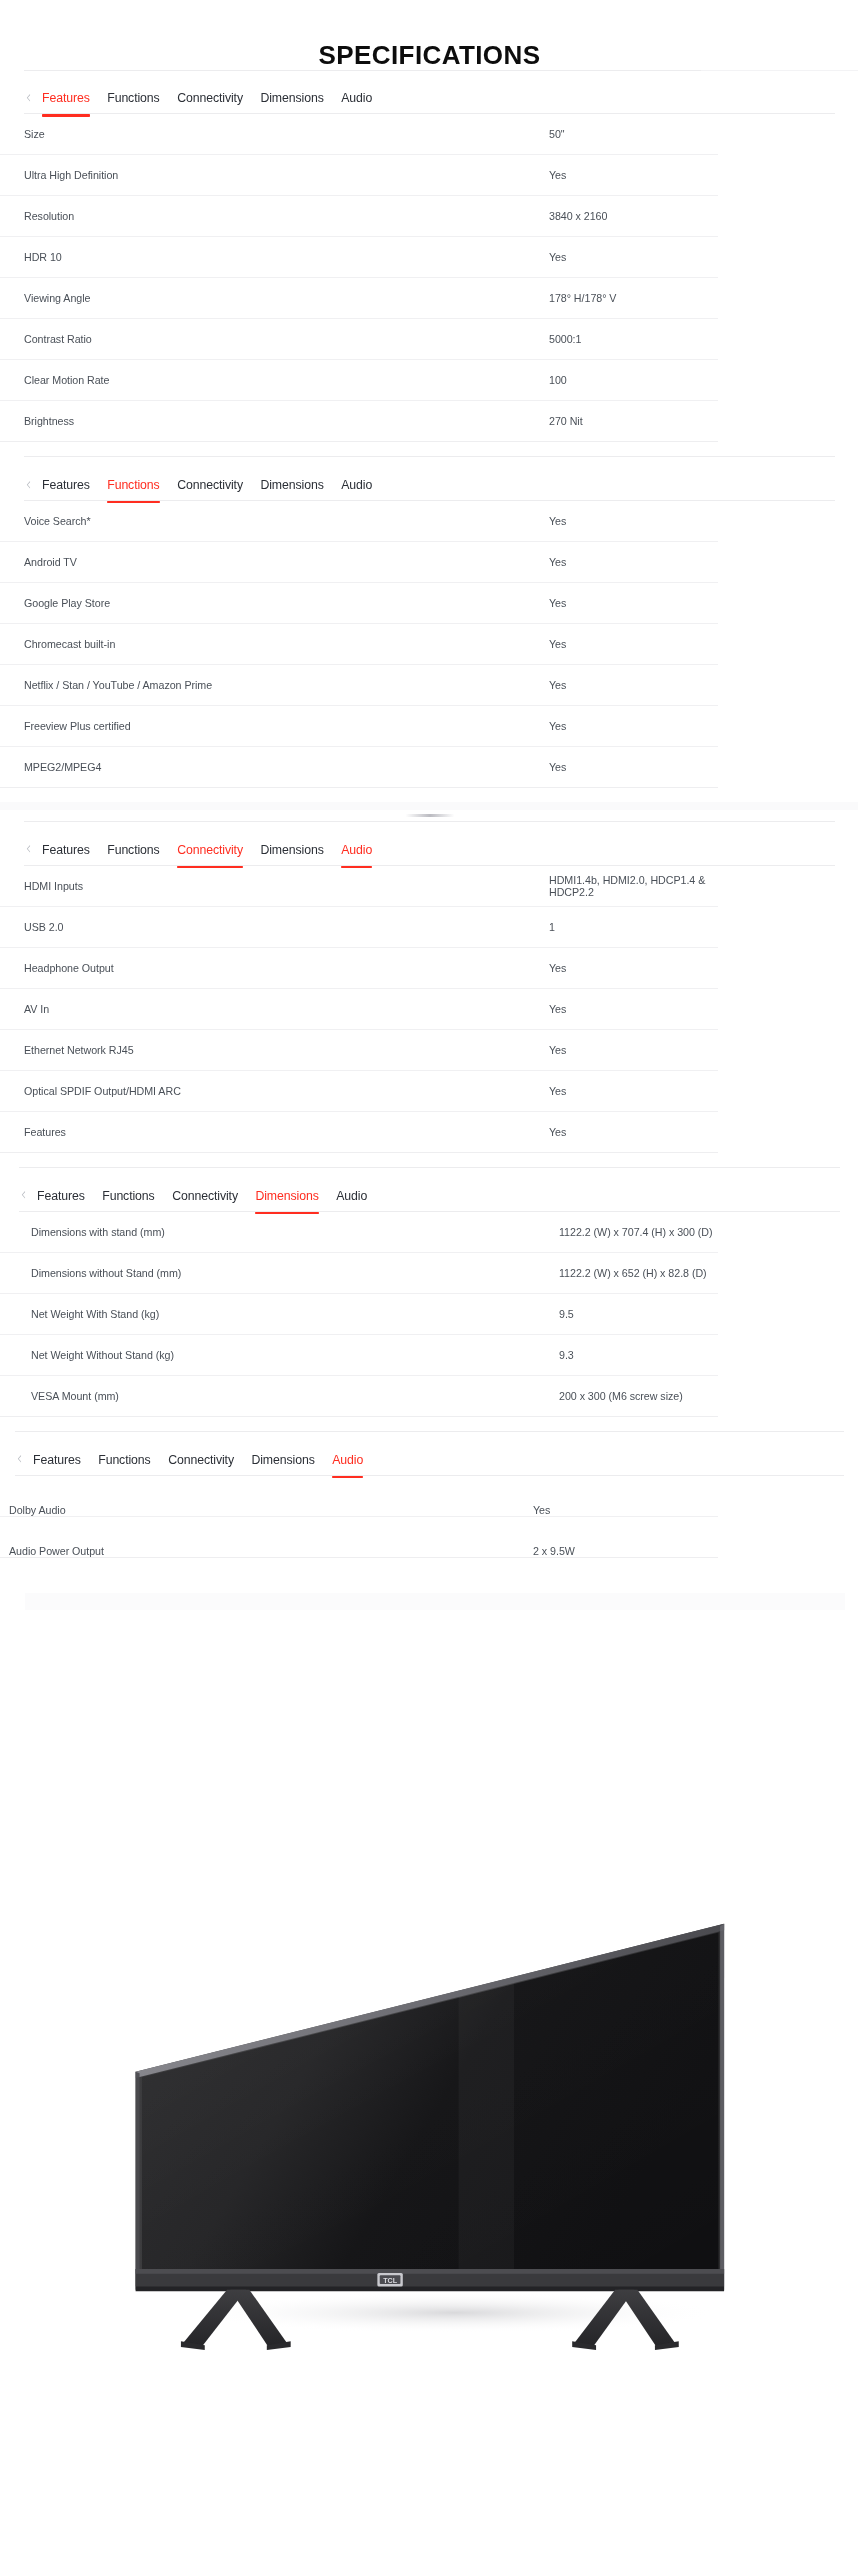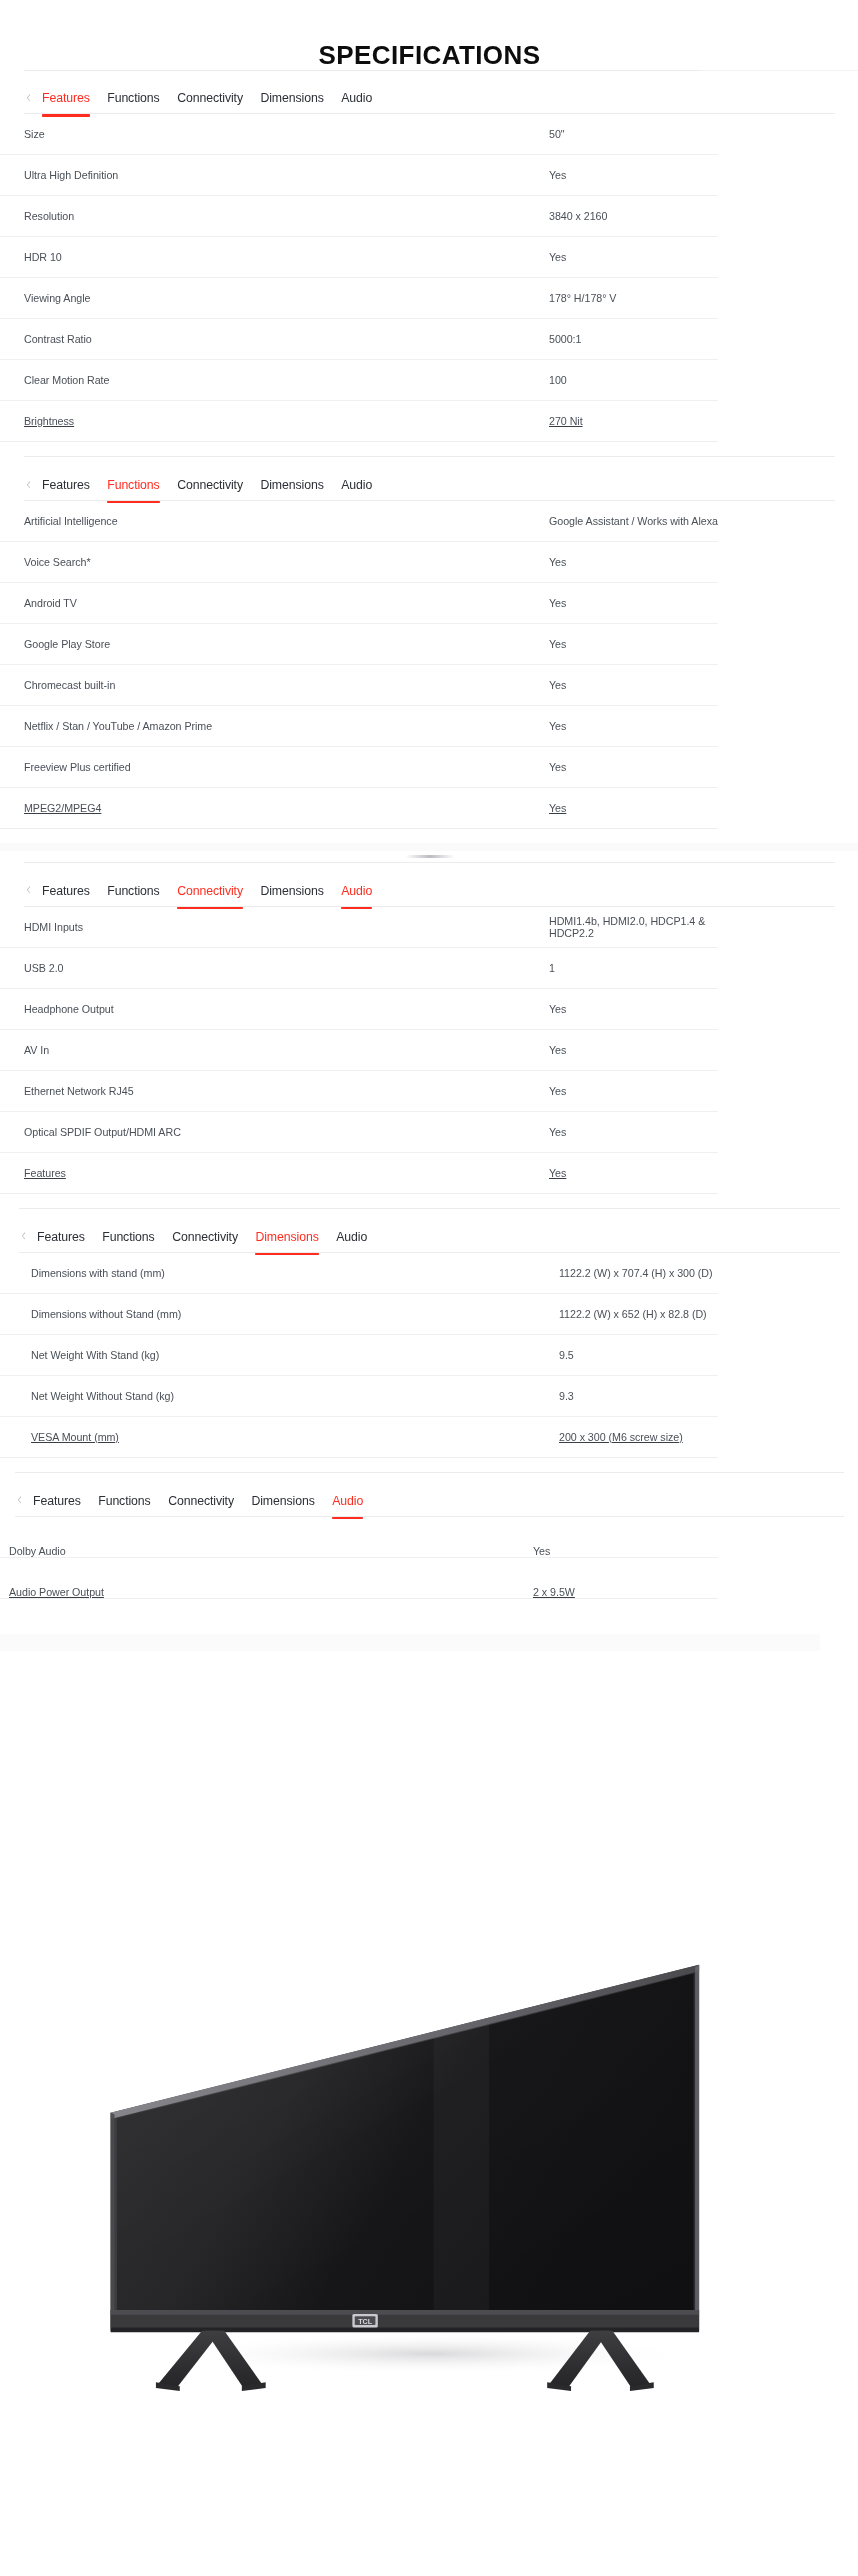--- a/index.html
+++ b/index.html
@@ -115,21 +115,21 @@
 
   .spec-row {
     display: flex;
     align-items: center;
     height: 41px;
     padding: 0 0 0 24px;
     border-bottom: 0.8px solid #f0f0f2;
     font-size: 10.7px;
     letter-spacing: -0.04px;
   }
-  .spec-row:last-child { border-bottom: 0.8px solid #eeeef0; text-decoration: underline; }
+  .spec-row:last-child { border-bottom: 0.8px solid #eeeef0; }
 
   .spec-label {
     width: 525px;
     color: #4a5058;
     flex: 0 0 auto;
   }
 
   .spec-value {
     color: #4a5058;
     flex: 1 1 auto;
@@ -172,20 +172,21 @@
     background: #fafafb;
   }
 
   
   .product-area {
     position: relative;
     width: 820px;
     height: 843px;
     background: #ffffff;
     margin-top: 20.7px;
+    margin-left: 25px;
   }
 
   .product-area .topband {
     position: absolute;
     top: 0; left: 0; right: 0;
     height: 17.5px;
     background: #fbfbfc;
   }
 
   .tv-stage {
@@ -257,24 +258,20 @@
         <div class="tabbar">
           <span class="chev-back">‹</span>
           <span class="tab">Features</span>
           <span class="tab active">Functions</span>
           <span class="tab">Connectivity</span>
           <span class="tab">Dimensions</span>
           <span class="tab">Audio</span>
         </div>
         <div class="tab-underline-rule"></div>
         <div class="rows">
-          <div class="spec-row">
-            <div class="spec-label">Artificial Intelligence</div>
-            <div class="spec-value">Google Assistant / Works with Alexa</div>
-          </div>
           <div class="spec-row">
             <div class="spec-label">Voice Search*</div>
             <div class="spec-value">Yes</div>
           </div>
           <div class="spec-row">
             <div class="spec-label">Android TV</div>
             <div class="spec-value">Yes</div>
           </div>
           <div class="spec-row">
             <div class="spec-label">Google Play Store</div>

